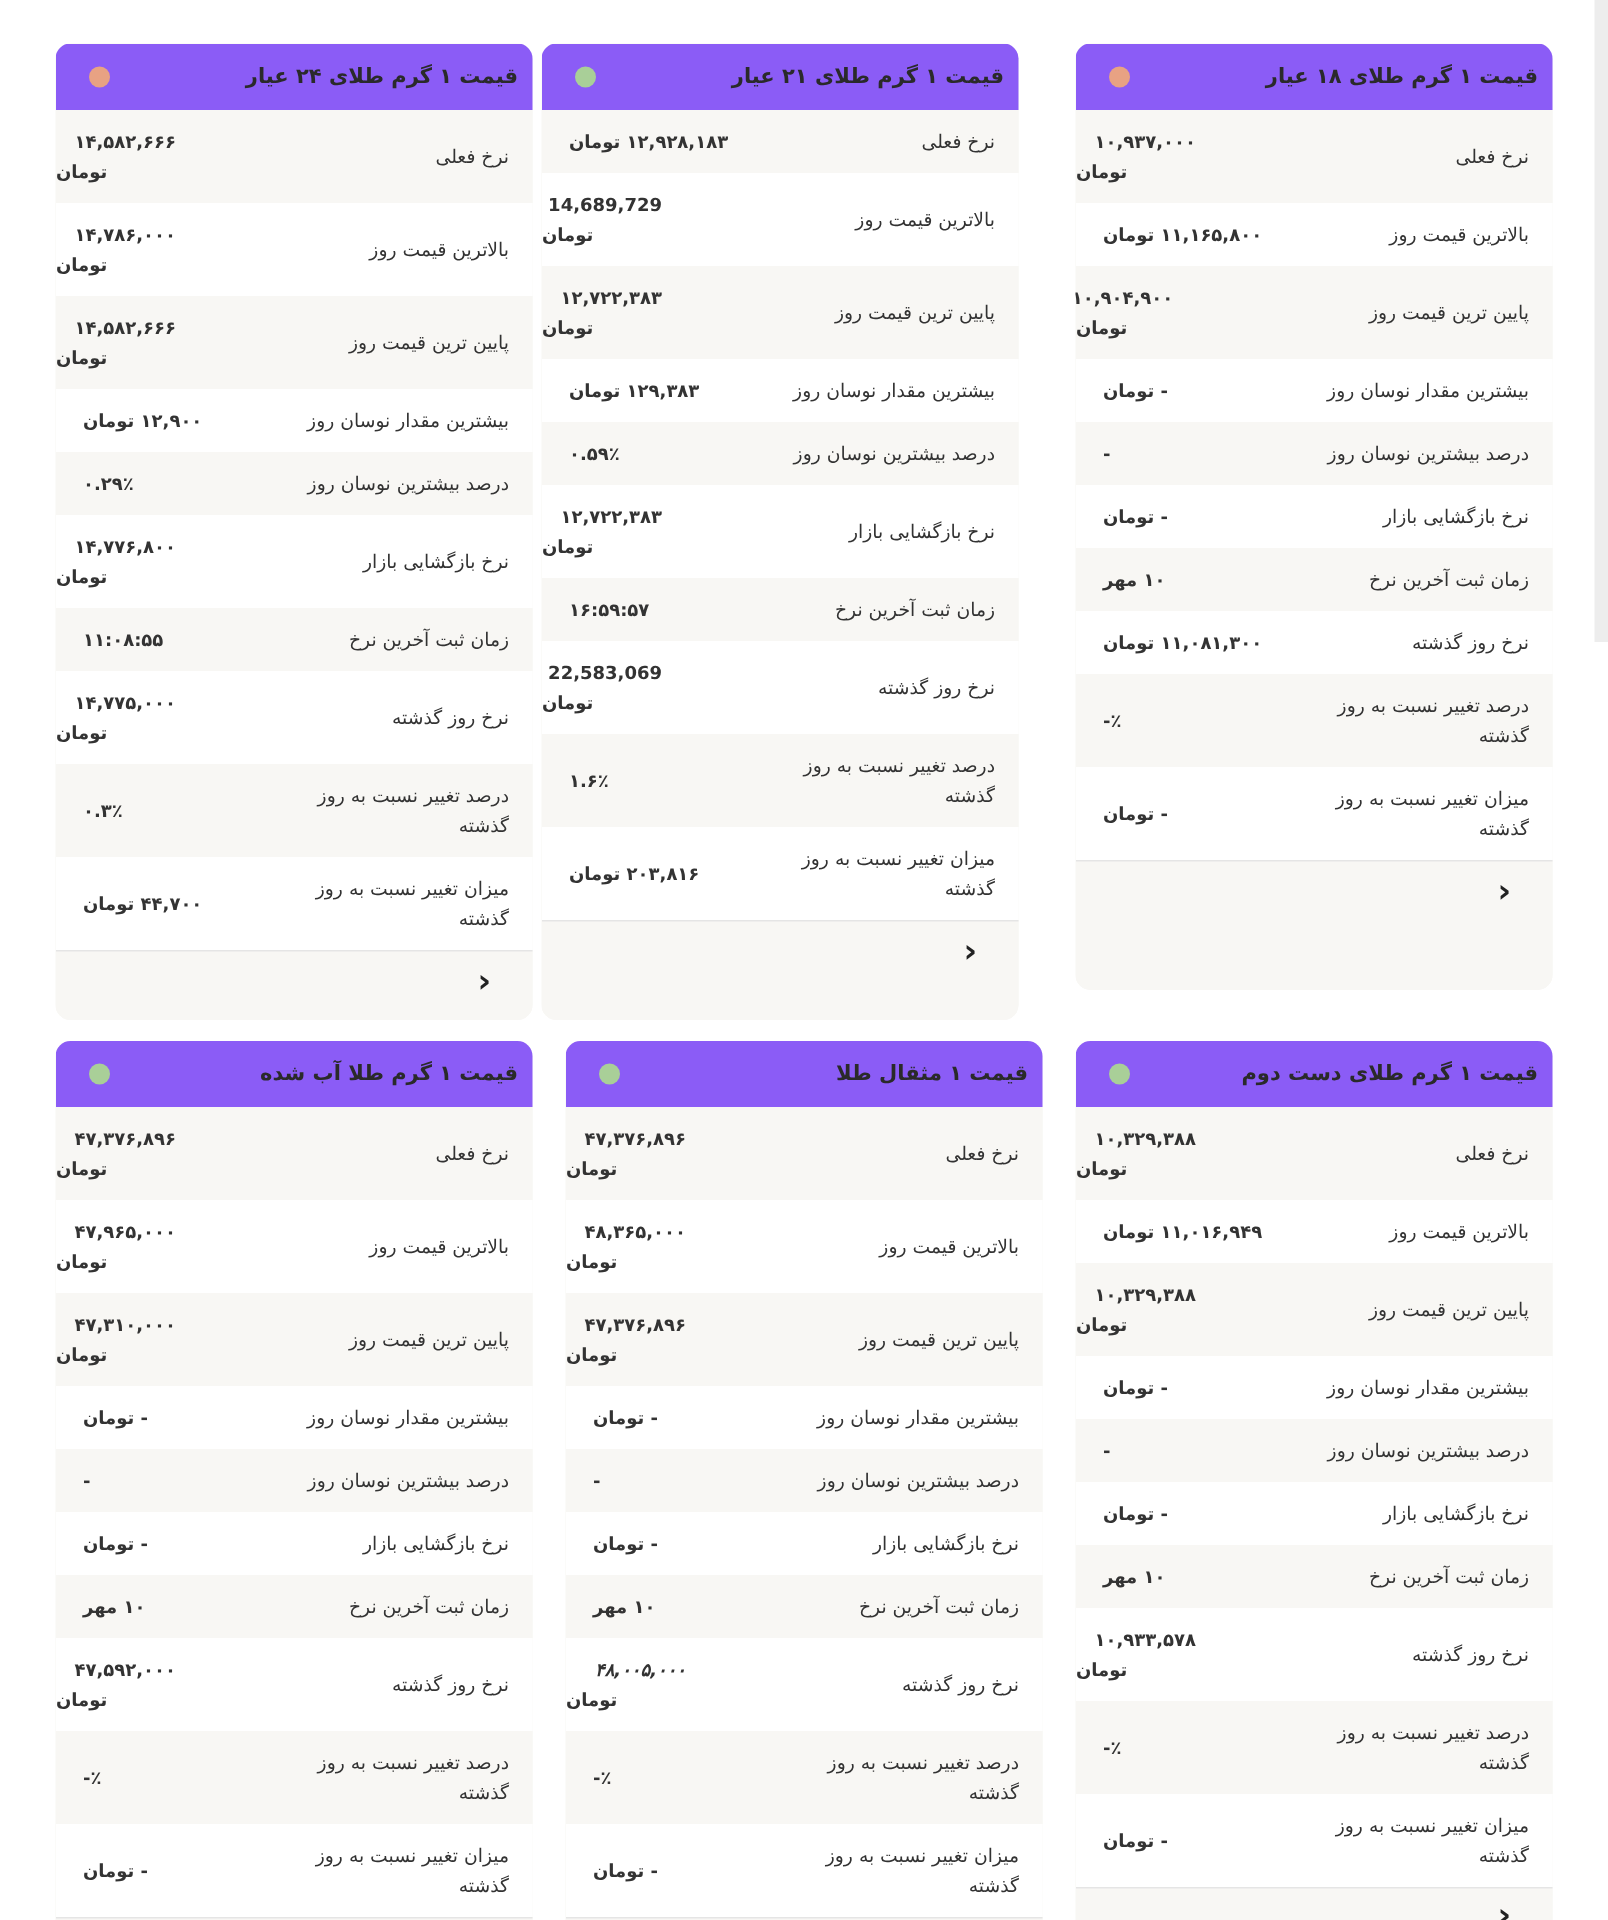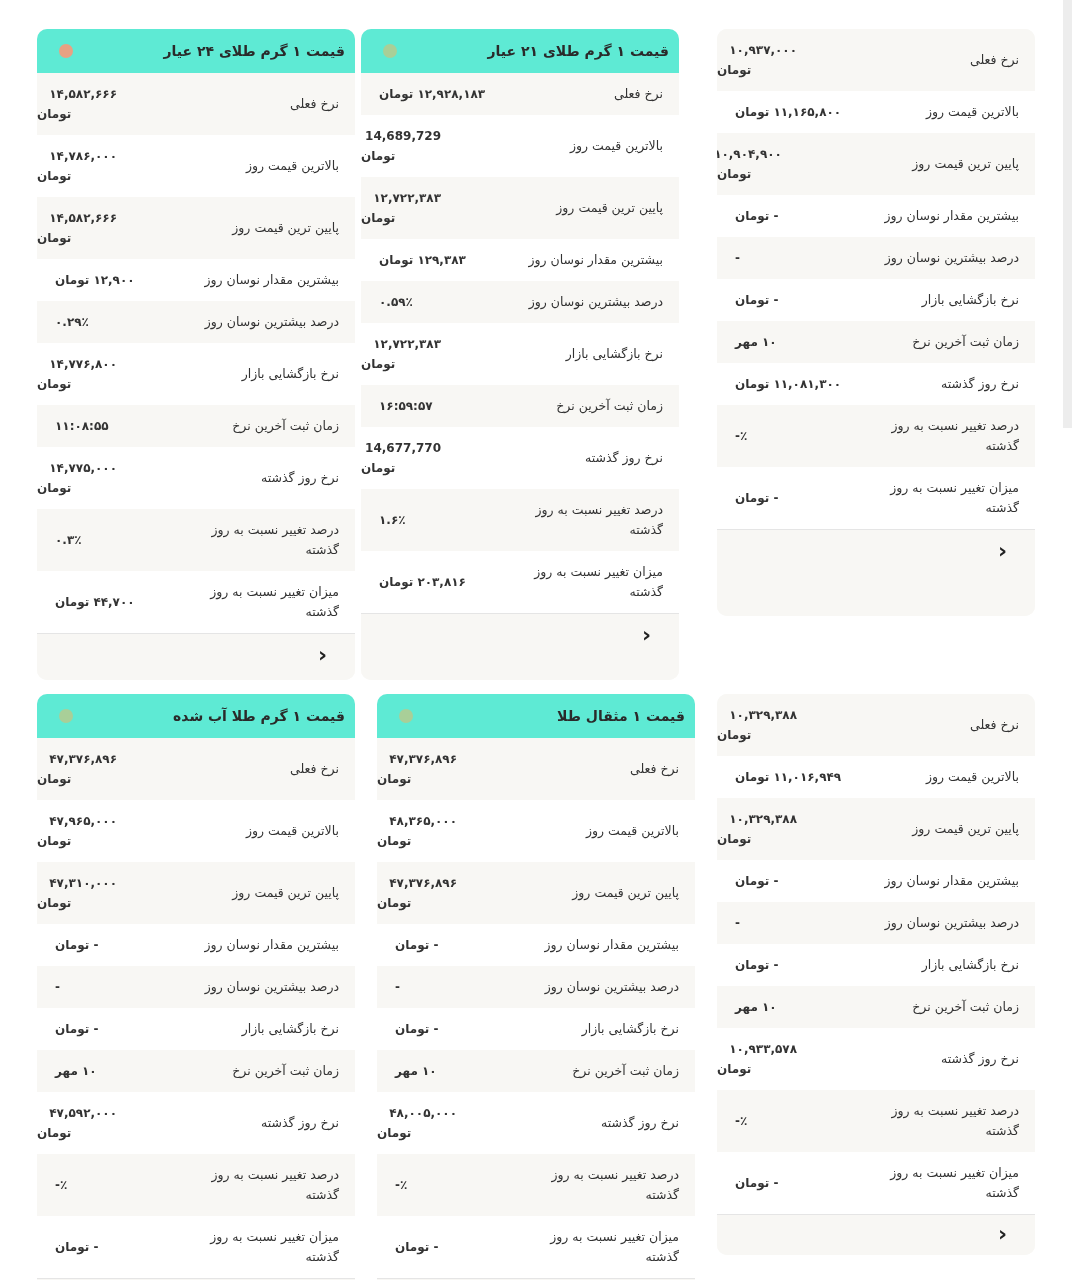--- a/index.html
+++ b/index.html
@@ -16,21 +16,21 @@
   .card {
     position: absolute;
     width: 318px;
     background: #f8f7f4;
     border-radius: 10px;
     overflow: hidden;
     direction: rtl;
   }
   .card-header {
     height: 44px;
-    background: #5eead4;
+    background: #8b5cf6;
     display: flex; align-items: center; justify-content: space-between;
     padding: 0 10px 0 0;
     box-sizing: border-box;
   }
   .card-title {
     font-size: 14px; font-weight: bold; color: #2a2a2a;
   }
   .dot {
     width: 14px; height: 14px; border-radius: 50%;
     margin-left: 22px;
@@ -69,20 +69,24 @@
   .scroll-track {
     position: absolute; right: 0; top: 0; width: 9px; height: 428px;
     background: #ededed;
   }
 </style>
 </head>
 <body>
 
 <div class="grid" id="grid">
     <div class="card" style="left: 717px; top: 29px;">
+      <div class="card-header">
+        <span class="card-title">قیمت ۱ گرم طلای ۱۸ عیار</span>
+        <span class="dot" style="background: rgb(232, 162, 131);"></span>
+      </div>
       <div class="row alt" style="height: 62px;">
         <div class="label">نرخ فعلی</div>
         <div class="value">
           <div class="val-inner">
             <div style="margin-left: -18px;">۱۰,۹۳۷,۰۰۰</div>
             <div style="text-align: left;">تومان</div>
           </div>
         </div>
       </div>
       <div class="row plain" style="height: 42px;">
@@ -199,21 +203,21 @@
       <div class="row alt" style="height: 42px;">
         <div class="label">زمان ثبت آخرین نرخ</div>
         <div class="value">
           <div class="val-inner single">۱۶:۵۹:۵۷</div>
         </div>
       </div>
       <div class="row plain" style="height: 62px;">
         <div class="label">نرخ روز گذشته</div>
         <div class="value">
           <div class="val-inner">
-            <div style="margin-left: -18px;">14,677,770</div>
+            <div style="margin-left: -18px;">22,583,069</div>
             <div style="text-align: left;">تومان</div>
           </div>
         </div>
       </div>
       <div class="row alt" style="height: 62px;">
         <div class="label">درصد تغییر نسبت به روز گذشته</div>
         <div class="value pos">
           <div class="val-inner single">۱.۶٪</div>
         </div>
       </div>
@@ -305,20 +309,24 @@
         <div class="label">میزان تغییر نسبت به روز گذشته</div>
         <div class="value neg">
           <div class="val-inner single">۴۴,۷۰۰ تومان</div>
         </div>
       </div>
       <div class="card-footer" style="height: 46px;">
         <span class="chev" style="font-size: 22px; top: 8px;">‹</span>
       </div>
     </div>
     <div class="card" style="left: 717px; top: 694px;">
+      <div class="card-header">
+        <span class="card-title">قیمت ۱ گرم طلای دست دوم</span>
+        <span class="dot" style="background: rgb(169, 207, 152);"></span>
+      </div>
       <div class="row alt" style="height: 62px;">
         <div class="label">نرخ فعلی</div>
         <div class="value">
           <div class="val-inner">
             <div style="margin-left: -18px;">۱۰,۳۲۹,۳۸۸</div>
             <div style="text-align: left;">تومان</div>
           </div>
         </div>
       </div>
       <div class="row plain" style="height: 42px;">
@@ -438,21 +446,21 @@
       <div class="row alt" style="height: 42px;">
         <div class="label">زمان ثبت آخرین نرخ</div>
         <div class="value">
           <div class="val-inner single">۱۰ مهر</div>
         </div>
       </div>
       <div class="row plain" style="height: 62px;">
         <div class="label">نرخ روز گذشته</div>
         <div class="value">
           <div class="val-inner">
-            <div style="margin-left: -18px;">۴۸,۰۰۵,۰۰۰</div>
+            <div style="margin-left: -18px; font-style: italic;">۴۸,۰۰۵,۰۰۰</div>
             <div style="text-align: left;">تومان</div>
           </div>
         </div>
       </div>
       <div class="row alt" style="height: 62px;">
         <div class="label">درصد تغییر نسبت به روز گذشته</div>
         <div class="value">
           <div class="val-inner single">٪-</div>
         </div>
       </div>

